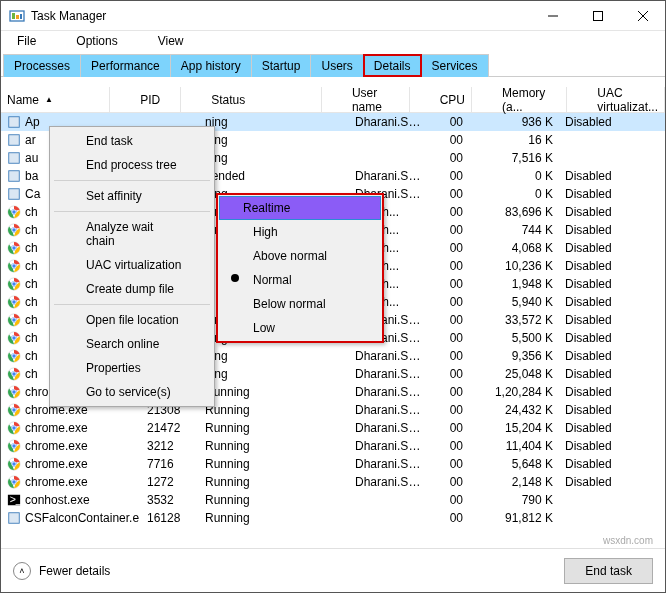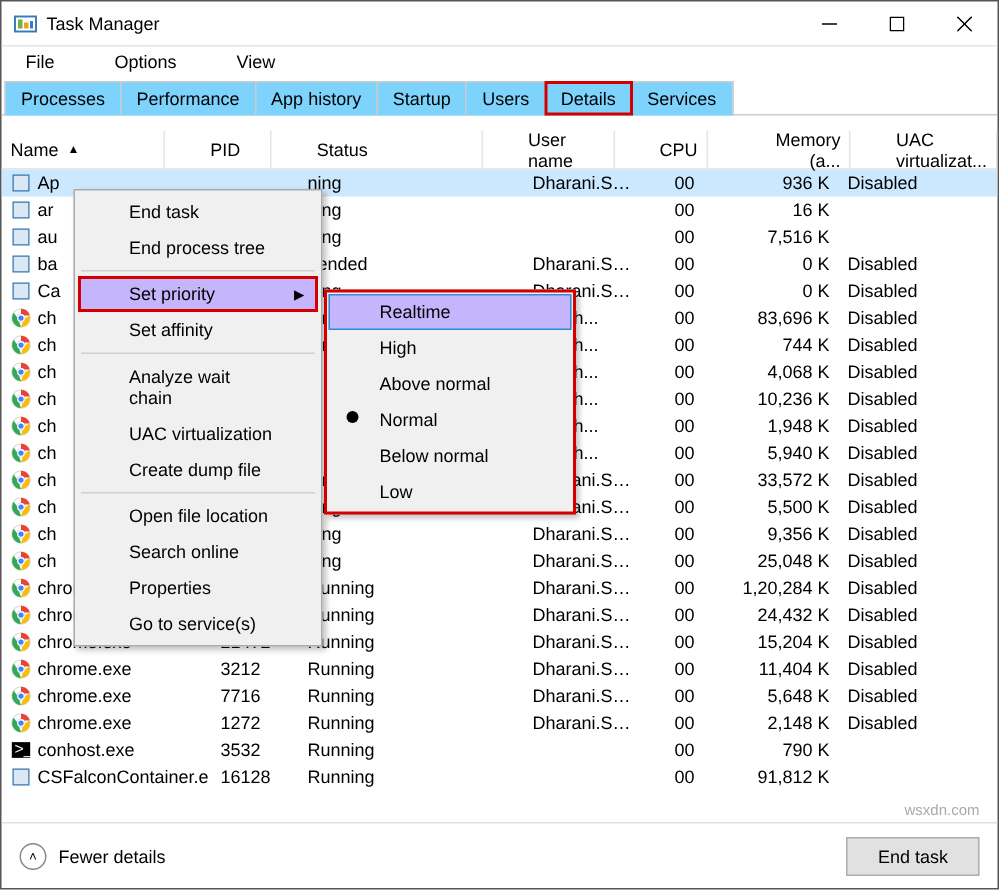--- a/index.html
+++ b/index.html
@@ -22,42 +22,42 @@
 .tab.active { border: 2px solid #d40000; padding: 3px 9px 2px; z-index: 2; }
 
 
 .colheader { display: flex; height: 26px; border-bottom: 1px solid #e5e5e5; margin-top: 10px; gap: 24px; }
 .colheader .col { border-right: 1px solid #e5e5e5; padding: 4px 6px; display: flex; align-items: center; font-size: 12px; color: #000; position: relative; }
 .col-name { width: 140px; }
 .col-pid { width: 58px; }
 .col-status { width: 150px; }
 .col-user { width: 80px; }
 .col-cpu { width: 40px; text-align: right; justify-content: flex-end; }
-.col-mem { width: 90px; text-align: right; justify-content: flex-end; }
+.col-mem { width: 90px; text-align: left; justify-content: flex-end; }
 .col-uac { flex: 1; }
 .sort-caret { margin-left: 6px; font-size: 8px; }
 
 
 .rows { }
 .row { display: flex; height: 18px; align-items: center; font-size: 12px; }
 .row.selected { background: #cce8ff; }
 .row .cell { padding: 0 6px; overflow: hidden; white-space: nowrap; text-overflow: ellipsis; }
 .cell-name { width: 140px; display: flex; align-items: center; }
 .cell-pid { width: 58px; }
 .cell-status { width: 150px; }
 .cell-user { width: 80px; }
 .cell-cpu { width: 40px; text-align: right; }
 .cell-mem { width: 90px; text-align: right; }
 .cell-uac { flex: 1; }
 .proc-icon { width: 14px; height: 14px; margin-right: 4px; flex-shrink: 0; display: inline-flex; align-items: center; justify-content: center; }
 
 
 .contextmenu { position: absolute; background: #f0f0f0; border: 1px solid #aaa; box-shadow: 2px 2px 4px rgba(0,0,0,0.25); padding: 2px; z-index: 10; }
 .contextmenu .mitem { padding: 5px 30px 5px 34px; font-size: 12px; position: relative; cursor: default; }
-.contextmenu .mitem.highlight { background: #c4b5fd; border: 1px solid #2a8dd4; padding: 4px 29px 4px 33px; }
+.contextmenu .mitem.highlight { background: #8b5cf6; border: 1px solid #2a8dd4; padding: 4px 29px 4px 23px; }
 .contextmenu .sep { height: 1px; background: #d0d0d0; margin: 3px 2px; }
 .contextmenu .mitem .arrow { position: absolute; right: 8px; top: 6px; font-size: 9px; }
 .contextmenu.main { left: 48px; top: 125px; width: 166px; }
 .contextmenu.sub { left: 215px; top: 192px; width: 168px; }
 .highlight-red { outline: 2px solid #d40000; outline-offset: -2px; }
 .bullet { position: absolute; left: 12px; top: 6px; width: 8px; height: 8px; background: #000; border-radius: 50%; }
 
 
 .footer { position: absolute; bottom: 0; left: 0; right: 0; height: 44px; border-top: 1px solid #e0e0e0; display: flex; align-items: center; padding: 0 12px; }
 .fewer { display: flex; align-items: center; cursor: pointer; }
@@ -574,24 +574,20 @@
       <div class="cell cell-cpu">00</div>
       <div class="cell cell-mem">91,812 K</div>
       <div class="cell cell-uac"></div>
     </div>
   </div>
 
 <div class="contextmenu main">
   <div class="mitem">End task</div>
   <div class="mitem">End process tree</div>
   <div class="sep"></div>
-  <div class="mitem highlight highlight-red">
-    <span>Set priority</span>
-    <span class="arrow">▶</span>
-  </div>
   <div class="mitem">Set affinity</div>
   <div class="sep"></div>
   <div class="mitem">Analyze wait chain</div>
   <div class="mitem">UAC virtualization</div>
   <div class="mitem">Create dump file</div>
   <div class="sep"></div>
   <div class="mitem">Open file location</div>
   <div class="mitem">Search online</div>
   <div class="mitem">Properties</div>
   <div class="mitem">Go to service(s)</div>

